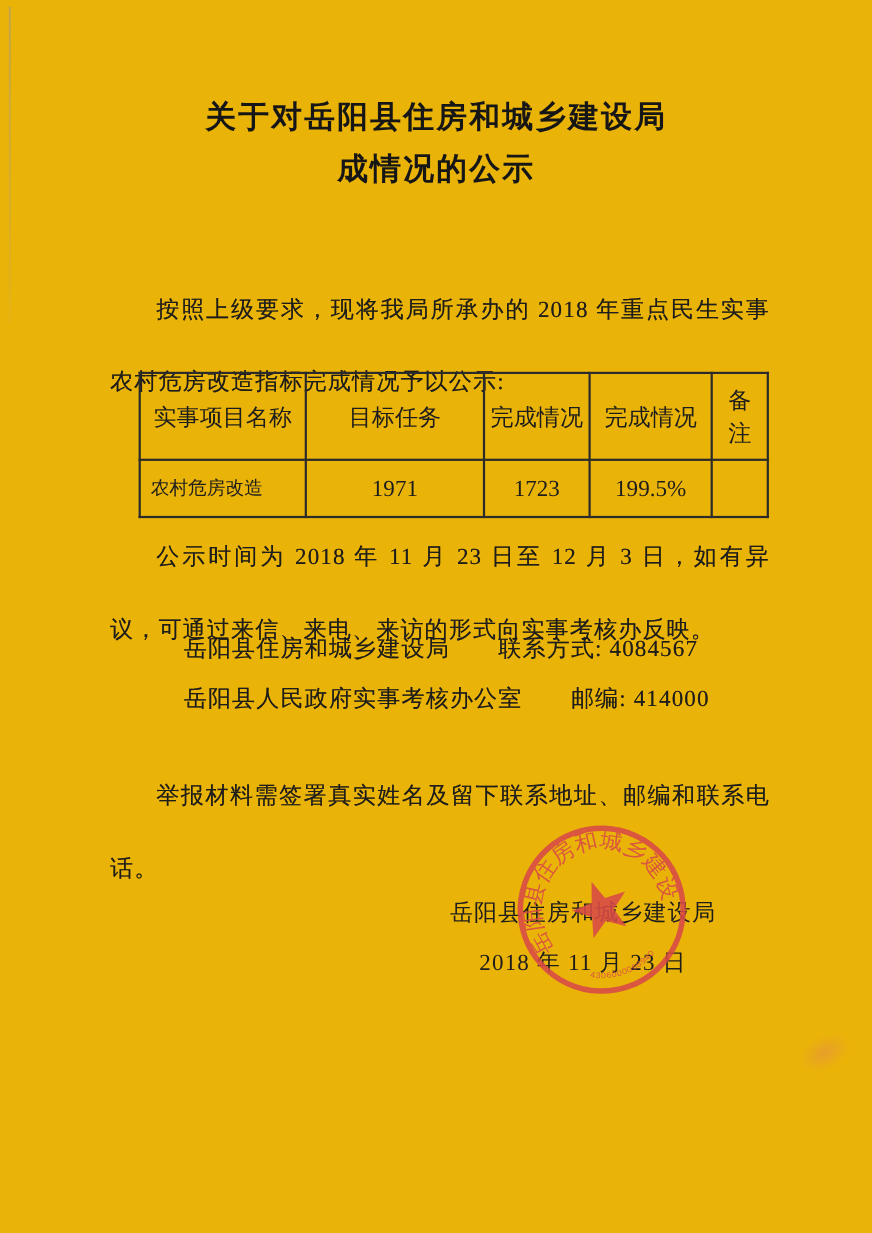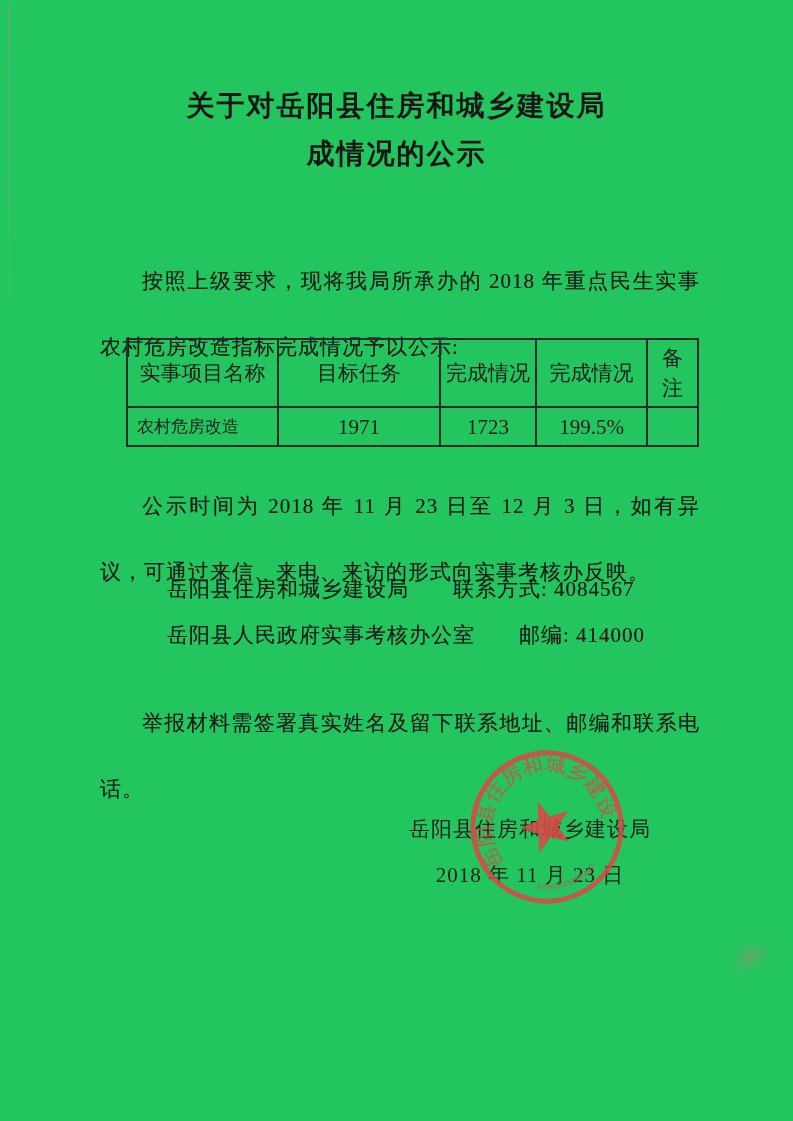--- a/index.html
+++ b/index.html
@@ -4,21 +4,21 @@
 <style>
   * { margin: 0; padding: 0; box-sizing: border-box; }
   html, body { background: #e8e8e8; }
   body { font-family: "Liberation Serif", serif; }
 
   .page {
     position: relative;
     width: 793px;
     height: 1121px;
     margin: 0 auto;
-    background: #22c55e;
+    background: #eab308;
     overflow: hidden;
     color: #1c1c1c;
   }
 
   
   .scan-line {
     position: absolute;
     left: 8px; top: 6px;
     width: 2px; height: 288px;
     background: linear-gradient(to bottom, rgba(150,150,150,.45), rgba(170,170,170,.08));
@@ -69,22 +69,22 @@
     color: #1d1d1d;
   }
   .facts-table th, .facts-table td {
     border: 2px solid #2b2b2b;
     font-weight: 400;
     text-align: center;
     vertical-align: middle;
     padding: 0 4px;
     line-height: 30px;
   }
-  .facts-table thead tr { height: 68px; }
-  .facts-table tbody tr { height: 39px; }
+  .facts-table thead tr { height: 79px; }
+  .facts-table tbody tr { height: 52px; }
   .cell-name { text-align: left !important; font-size: 17px; padding-left: 9px !important; }
   .col-name   { width: 151px; }
   .col-target { width: 162px; }
   .col-done   { width: 96px; }
   .col-ratio  { width: 111px; }
   .col-remark { width: 51px; }
 
   .signature-block {
     position: absolute;
     top: 806px; left: 398px;

